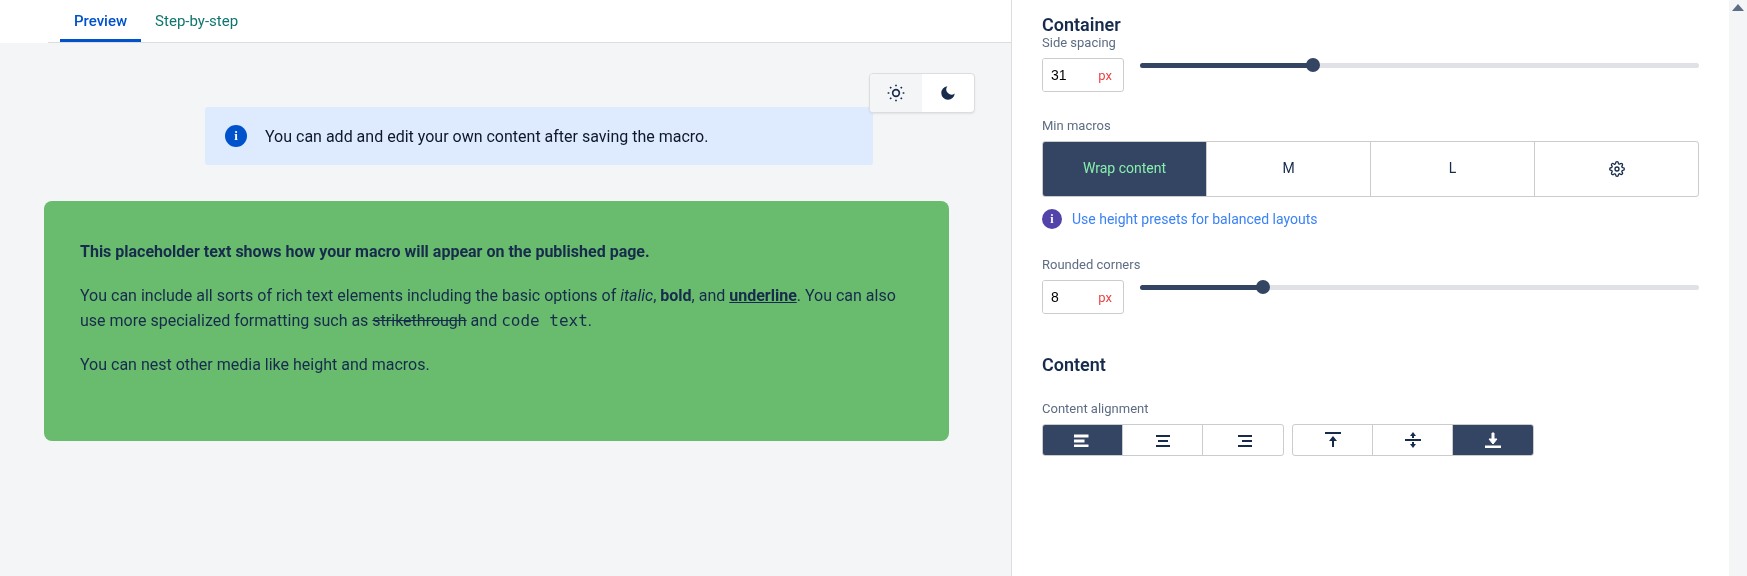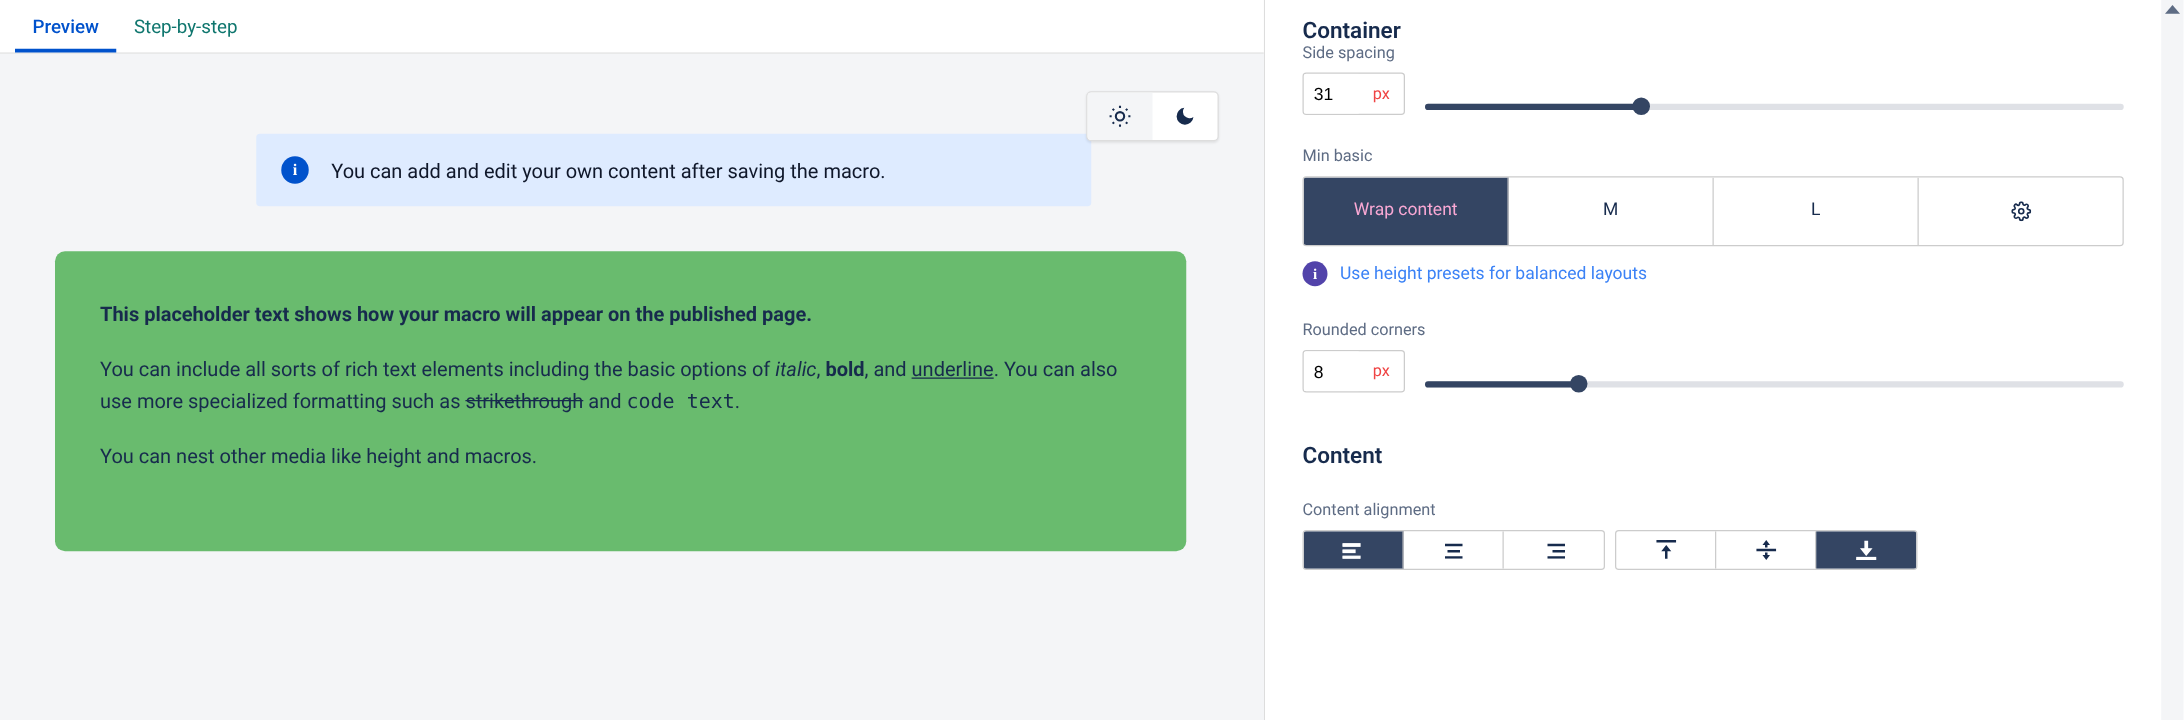--- a/index.html
+++ b/index.html
@@ -18,20 +18,21 @@
   display: flex;
   flex-direction: column;
   border-right: 1px solid #ddd;
   background: #fff;
 }
 .tabs {
   display: flex;
   padding: 0 12px;
   border-bottom: 1px solid #ddd;
   background: #fff;
+  margin-left: 48px;
 }
 .tab {
   padding: 12px 14px 9px;
   font-size: 15px;
   color: #0f766e;
   cursor: pointer;
   border-bottom: 3px solid transparent;
 }
 .tab.active {
   color: #0052CC;
@@ -102,21 +103,21 @@
 }
 .green-box p {
   font-size: 16px;
   line-height: 1.6;
   margin-bottom: 18px;
 }
 .green-box p:last-child { margin-bottom: 0; }
 .green-box .lead { font-weight: 700; }
 .italic { font-style: italic; }
 .bold { font-weight: 700; }
-.underline { text-decoration: underline; }
+.underline { text-decoration: underline; font-weight: bold; }
 .strike { text-decoration: line-through; }
 .code { font-family: monospace; }
 
 .right-pane {
   flex: 1;
   padding: 14px 48px 0 30px;
   background: #fff;
   overflow-y: auto;
   position: relative;
 }
@@ -143,21 +144,21 @@
   color: #172B4D;
 }
 .section-title.content { margin-top: 40px; margin-bottom: 26px; }
 .field-label {
   font-size: 13px;
   color: #5E6C84;
   margin-bottom: 8px;
 }
 .row {
   display: flex;
-  align-items: flex-end;
+  align-items: flex-start;
   gap: 16px;
   margin-bottom: 26px;
 }
 .num-unit {
   display: flex;
   border: 1px solid #ccc;
   border-radius: 3px;
   overflow: hidden;
   height: 34px;
   width: 82px;
@@ -222,21 +223,21 @@
   font-size: 14px;
   color: #172B4D;
   cursor: pointer;
   border-right: 1px solid #ccc;
   text-align: center;
   line-height: 1.25;
 }
 .seg:last-child { border-right: none; }
 .seg.active {
   background: #344563;
-  color: #f9a8d4;
+  color: #86efac;
 }
 .hint-row {
   display: flex;
   align-items: center;
   gap: 10px;
   margin-bottom: 28px;
 }
 .hint-icon {
   width: 20px;
   height: 20px;
@@ -332,21 +333,21 @@
       <div class="unit">px</div>
     </div>
     <div class="slider-wrap">
       <div class="slider-track">
         <div class="slider-fill" style="width:31%"></div>
         <div class="slider-thumb" style="left:31%"></div>
       </div>
     </div>
   </div>
 
-  <div class="field-label">Min basic</div>
+  <div class="field-label">Min macros</div>
   <div class="seg-group">
     <div class="seg active">Wrap content</div>
     <div class="seg">M</div>
     <div class="seg">L</div>
     <div class="seg">
       <svg width="16" height="16" viewBox="0 0 24 24" fill="none" stroke="#172B4D" stroke-width="2">
           <circle cx="12" cy="12" r="3"></circle>
           <path d="M19.4 15a1.65 1.65 0 0 0 .33 1.82l.06.06a2 2 0 1 1-2.83 2.83l-.06-.06a1.65 1.65 0 0 0-1.82-.33 1.65 1.65 0 0 0-1 1.51V21a2 2 0 0 1-4 0v-.09A1.65 1.65 0 0 0 9 19.4a1.65 1.65 0 0 0-1.82.33l-.06.06a2 2 0 1 1-2.83-2.83l.06-.06a1.65 1.65 0 0 0 .33-1.82 1.65 1.65 0 0 0-1.51-1H3a2 2 0 0 1 0-4h.09A1.65 1.65 0 0 0 4.6 9a1.65 1.65 0 0 0-.33-1.82l-.06-.06a2 2 0 1 1 2.83-2.83l.06.06a1.65 1.65 0 0 0 1.82.33H9a1.65 1.65 0 0 0 1-1.51V3a2 2 0 0 1 4 0v.09a1.65 1.65 0 0 0 1 1.51 1.65 1.65 0 0 0 1.82-.33l.06-.06a2 2 0 1 1 2.83 2.83l-.06.06a1.65 1.65 0 0 0-.33 1.82V9c.64.26 1.09.85 1.51 1H21a2 2 0 0 1 0 4h-.09a1.65 1.65 0 0 0-1.51 1z"></path>
         </svg>
     </div>

